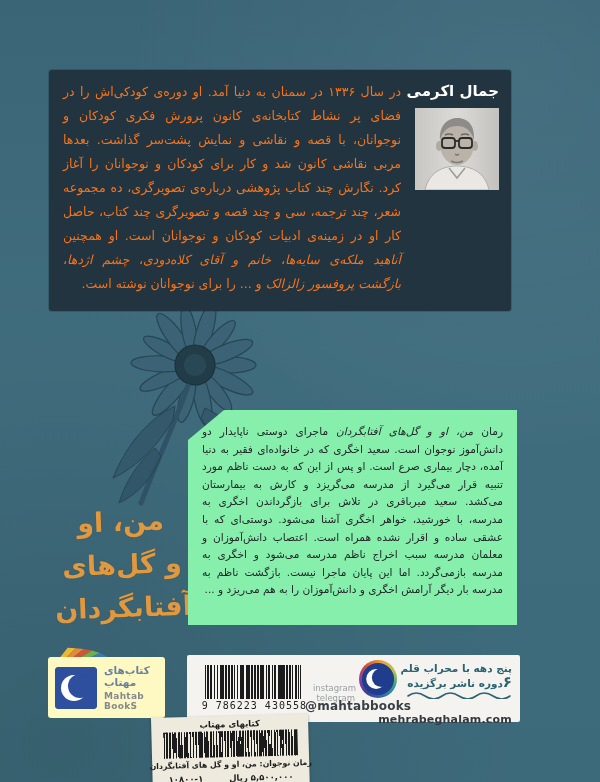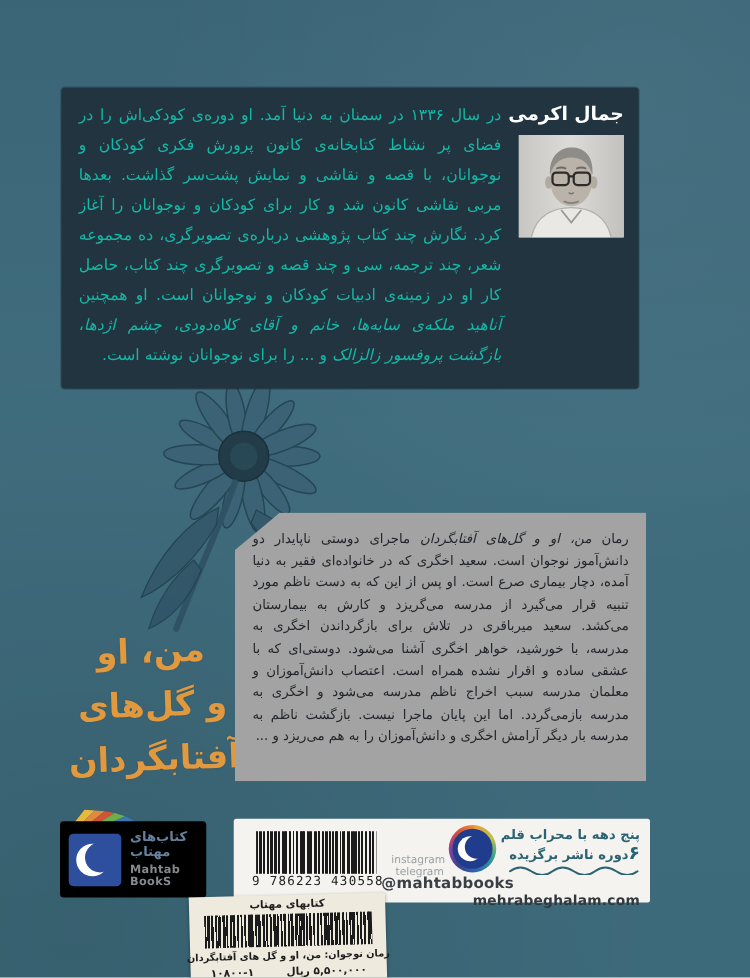--- a/index.html
+++ b/index.html
@@ -18,50 +18,50 @@
     left:49px;top:70px;width:462px;height:241px;
     background:#223440;border-radius:3px;
     box-shadow:0 0 0 1px rgba(0,0,0,0.15);
     padding:10px 12px;box-sizing:border-box;
     display:flex;flex-direction:row;direction:rtl;
   }
   .author-col{width:88px;flex:0 0 88px;display:flex;flex-direction:column;align-items:flex-start;}
   .author-name{font-size:15px;font-weight:bold;color:#ffffff;white-space:nowrap;margin:2px 0 8px 0;}
   .author-photo{width:84px;height:82px;background:#d8d7d3;overflow:hidden;}
   .author-bio{
-    flex:1;direction:rtl;text-align:justify;color:#14b8a6;
+    flex:1;direction:rtl;text-align:justify;color:#f97316;
     font-size:12.5px;line-height:24px;padding:0 10px 0 2px;overflow:hidden;
   }
   .author-bio i{font-style:italic;}
 
   
   .flower{left:55px;top:298px;width:260px;height:225px;opacity:0.92;pointer-events:none;}
 
   
   .book-title{
     left:42px;top:500px;width:160px;text-align:center;direction:rtl;
     color:#e1993f;font-weight:bold;font-size:27px;line-height:43px;
     transform:rotate(-2deg);text-shadow:0 0 1px rgba(0,0,0,0.25);
     white-space:nowrap;
   }
 
   
   .synopsis{
     left:188px;top:410px;width:329px;height:215px;box-sizing:border-box;
-    background:#a3a3a3;
+    background:#86efac;
     clip-path:polygon(36px 0, 100% 0, 100% 100%, 0 100%, 0 30px);
     padding:13px 14px 10px 14px;
     direction:rtl;text-align:justify;color:#23262a;
     font-size:10.6px;line-height:17.6px;overflow:hidden;
   }
   .synopsis i{font-style:italic;}
 
   
   .pub-box{
-    left:48px;top:657px;width:117px;height:61px;background:#000000;border-radius:3px;
+    left:48px;top:657px;width:117px;height:61px;background:#fef9c3;border-radius:3px;
     display:flex;align-items:center;gap:7px;padding:0 7px;box-sizing:border-box;
   }
   .pub-square{width:42px;height:42px;border-radius:4px;background:#2e4f9d;position:relative;flex:0 0 42px;}
   .pub-text{display:flex;flex-direction:column;align-items:flex-end;width:100%;direction:rtl;}
   .pub-fa{color:#67809c;font-size:10.5px;font-weight:bold;line-height:12px;text-align:left;direction:rtl;}
   .pub-latin{color:#85898e;font-size:9px;font-weight:bold;line-height:10px;margin-top:3px;letter-spacing:0.3px;text-align:left;direction:ltr;}
   .fan-pages{left:50px;top:644px;width:64px;height:20px;transform:rotate(-3deg);}
 
   
   .strip{left:187px;top:655px;width:333px;height:67px;background:#f4f3ef;border-radius:2px;}

